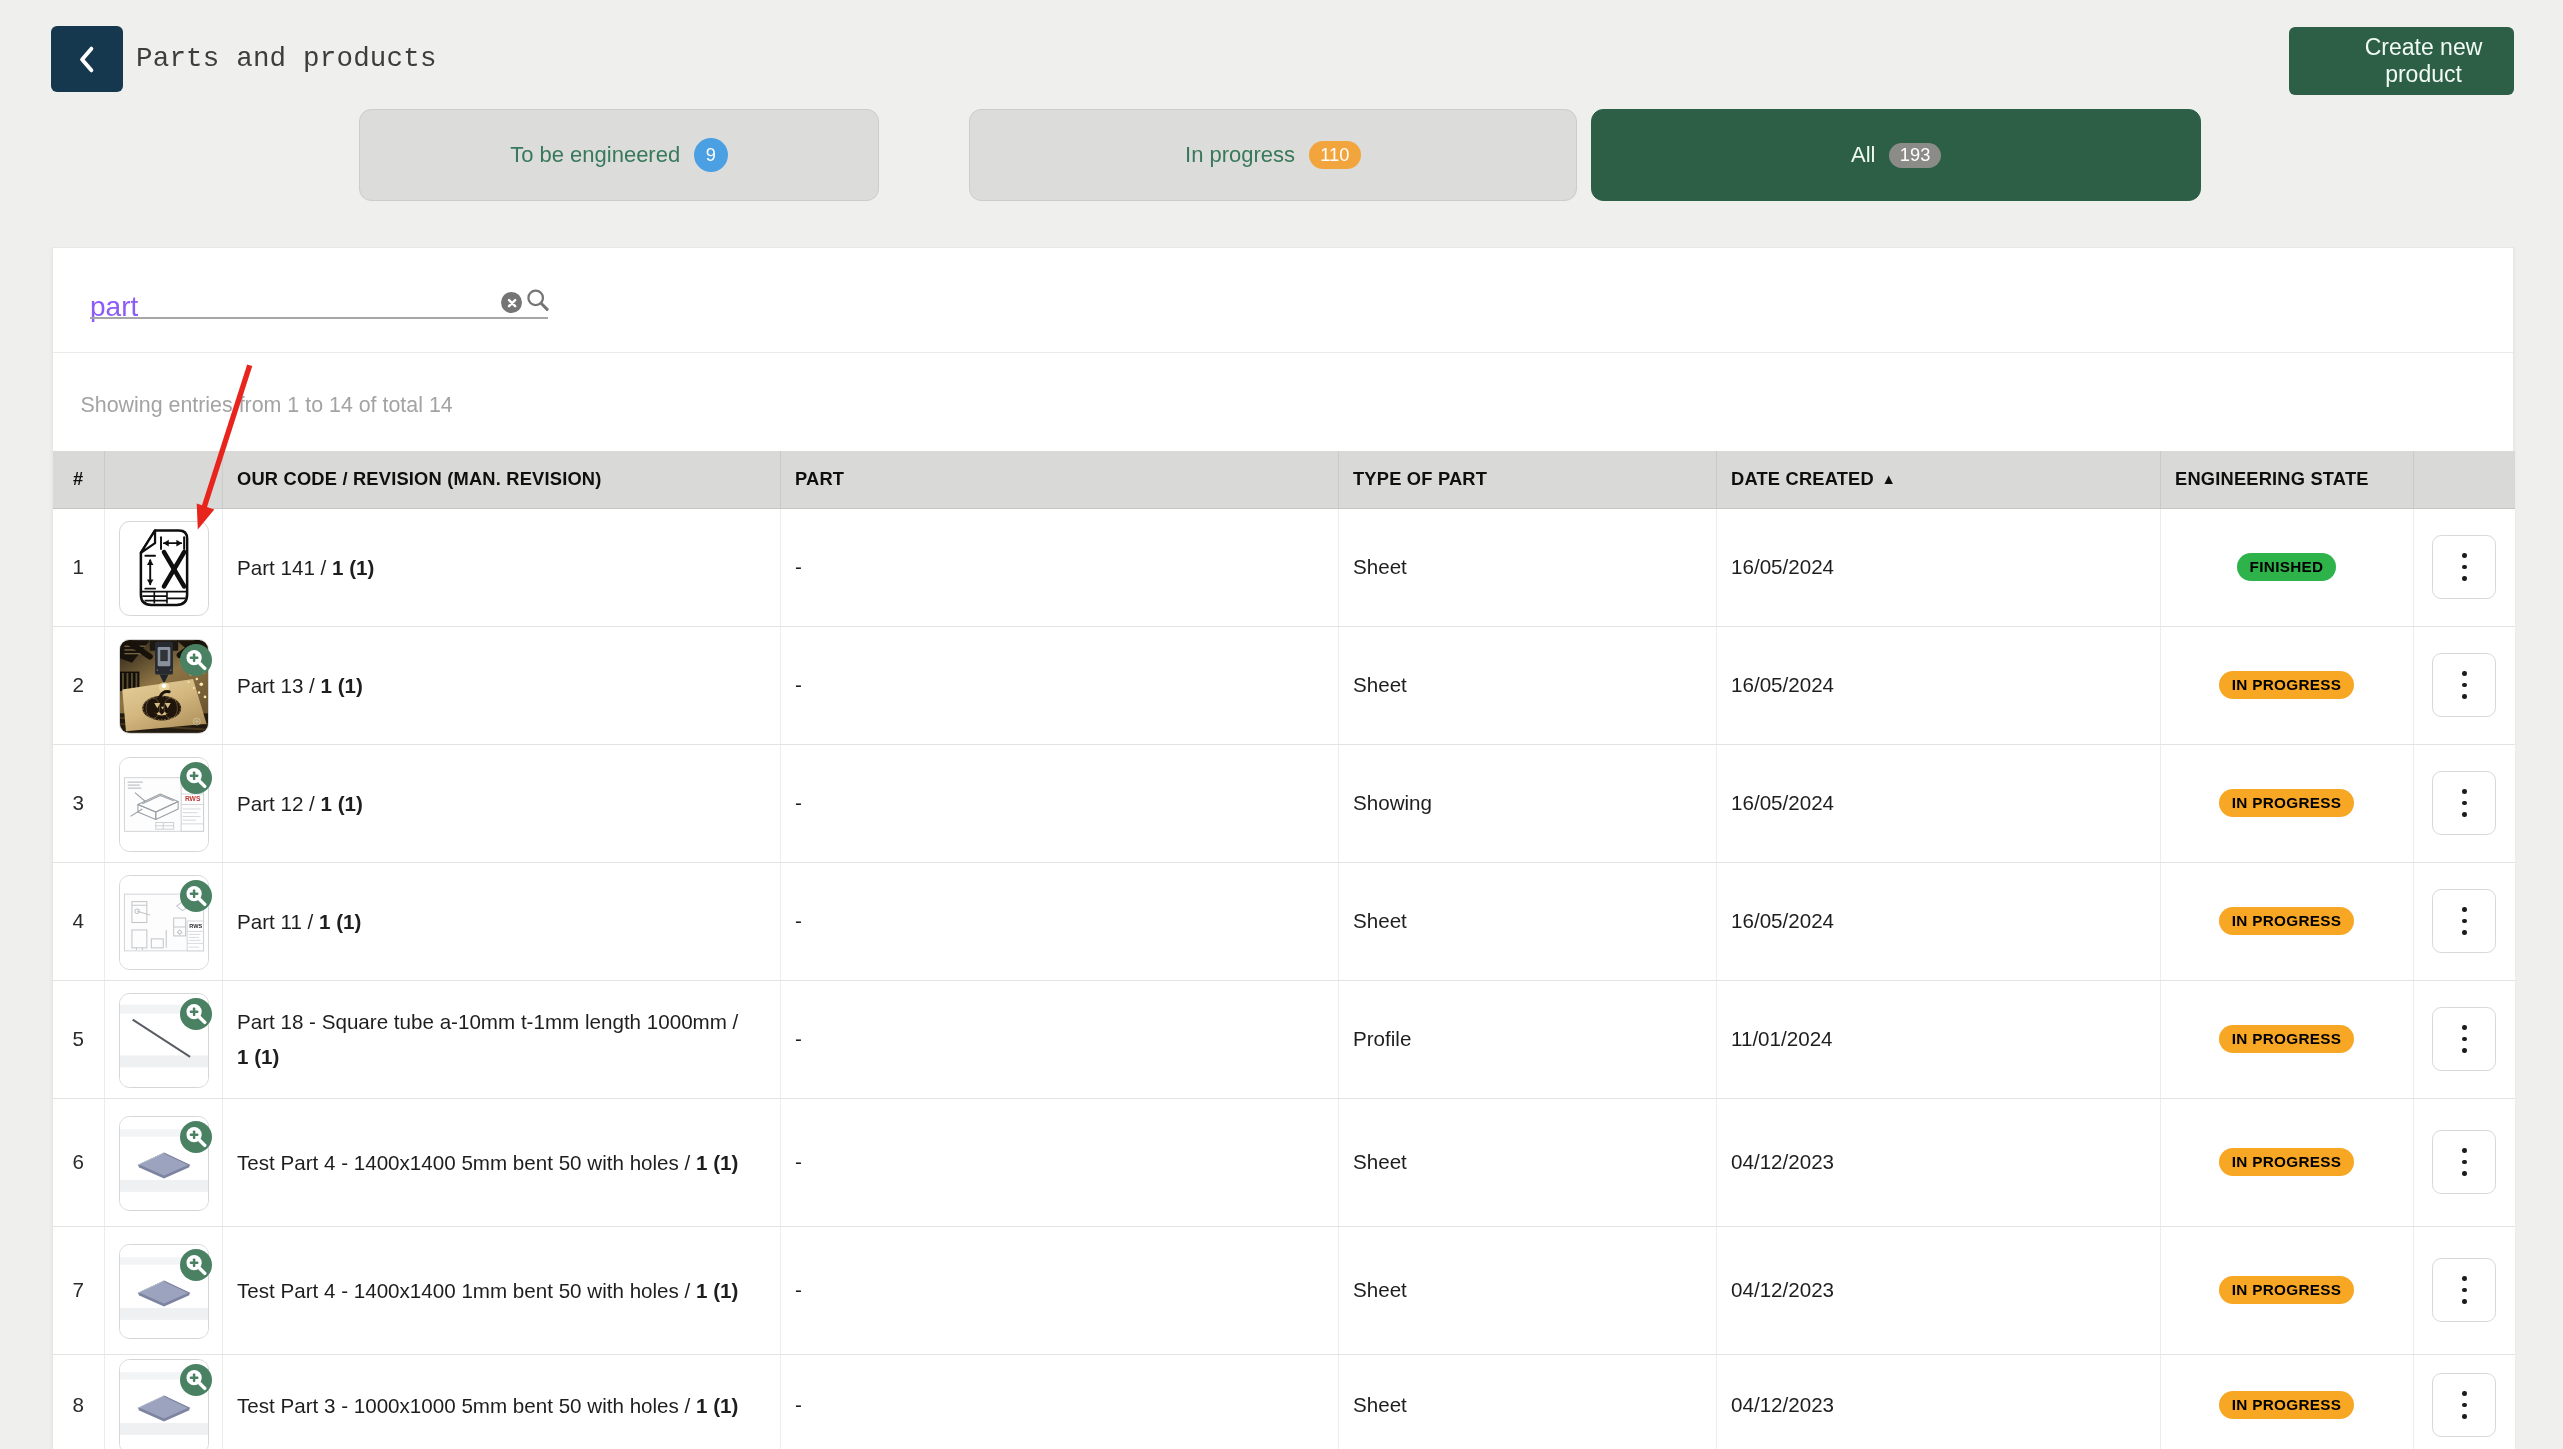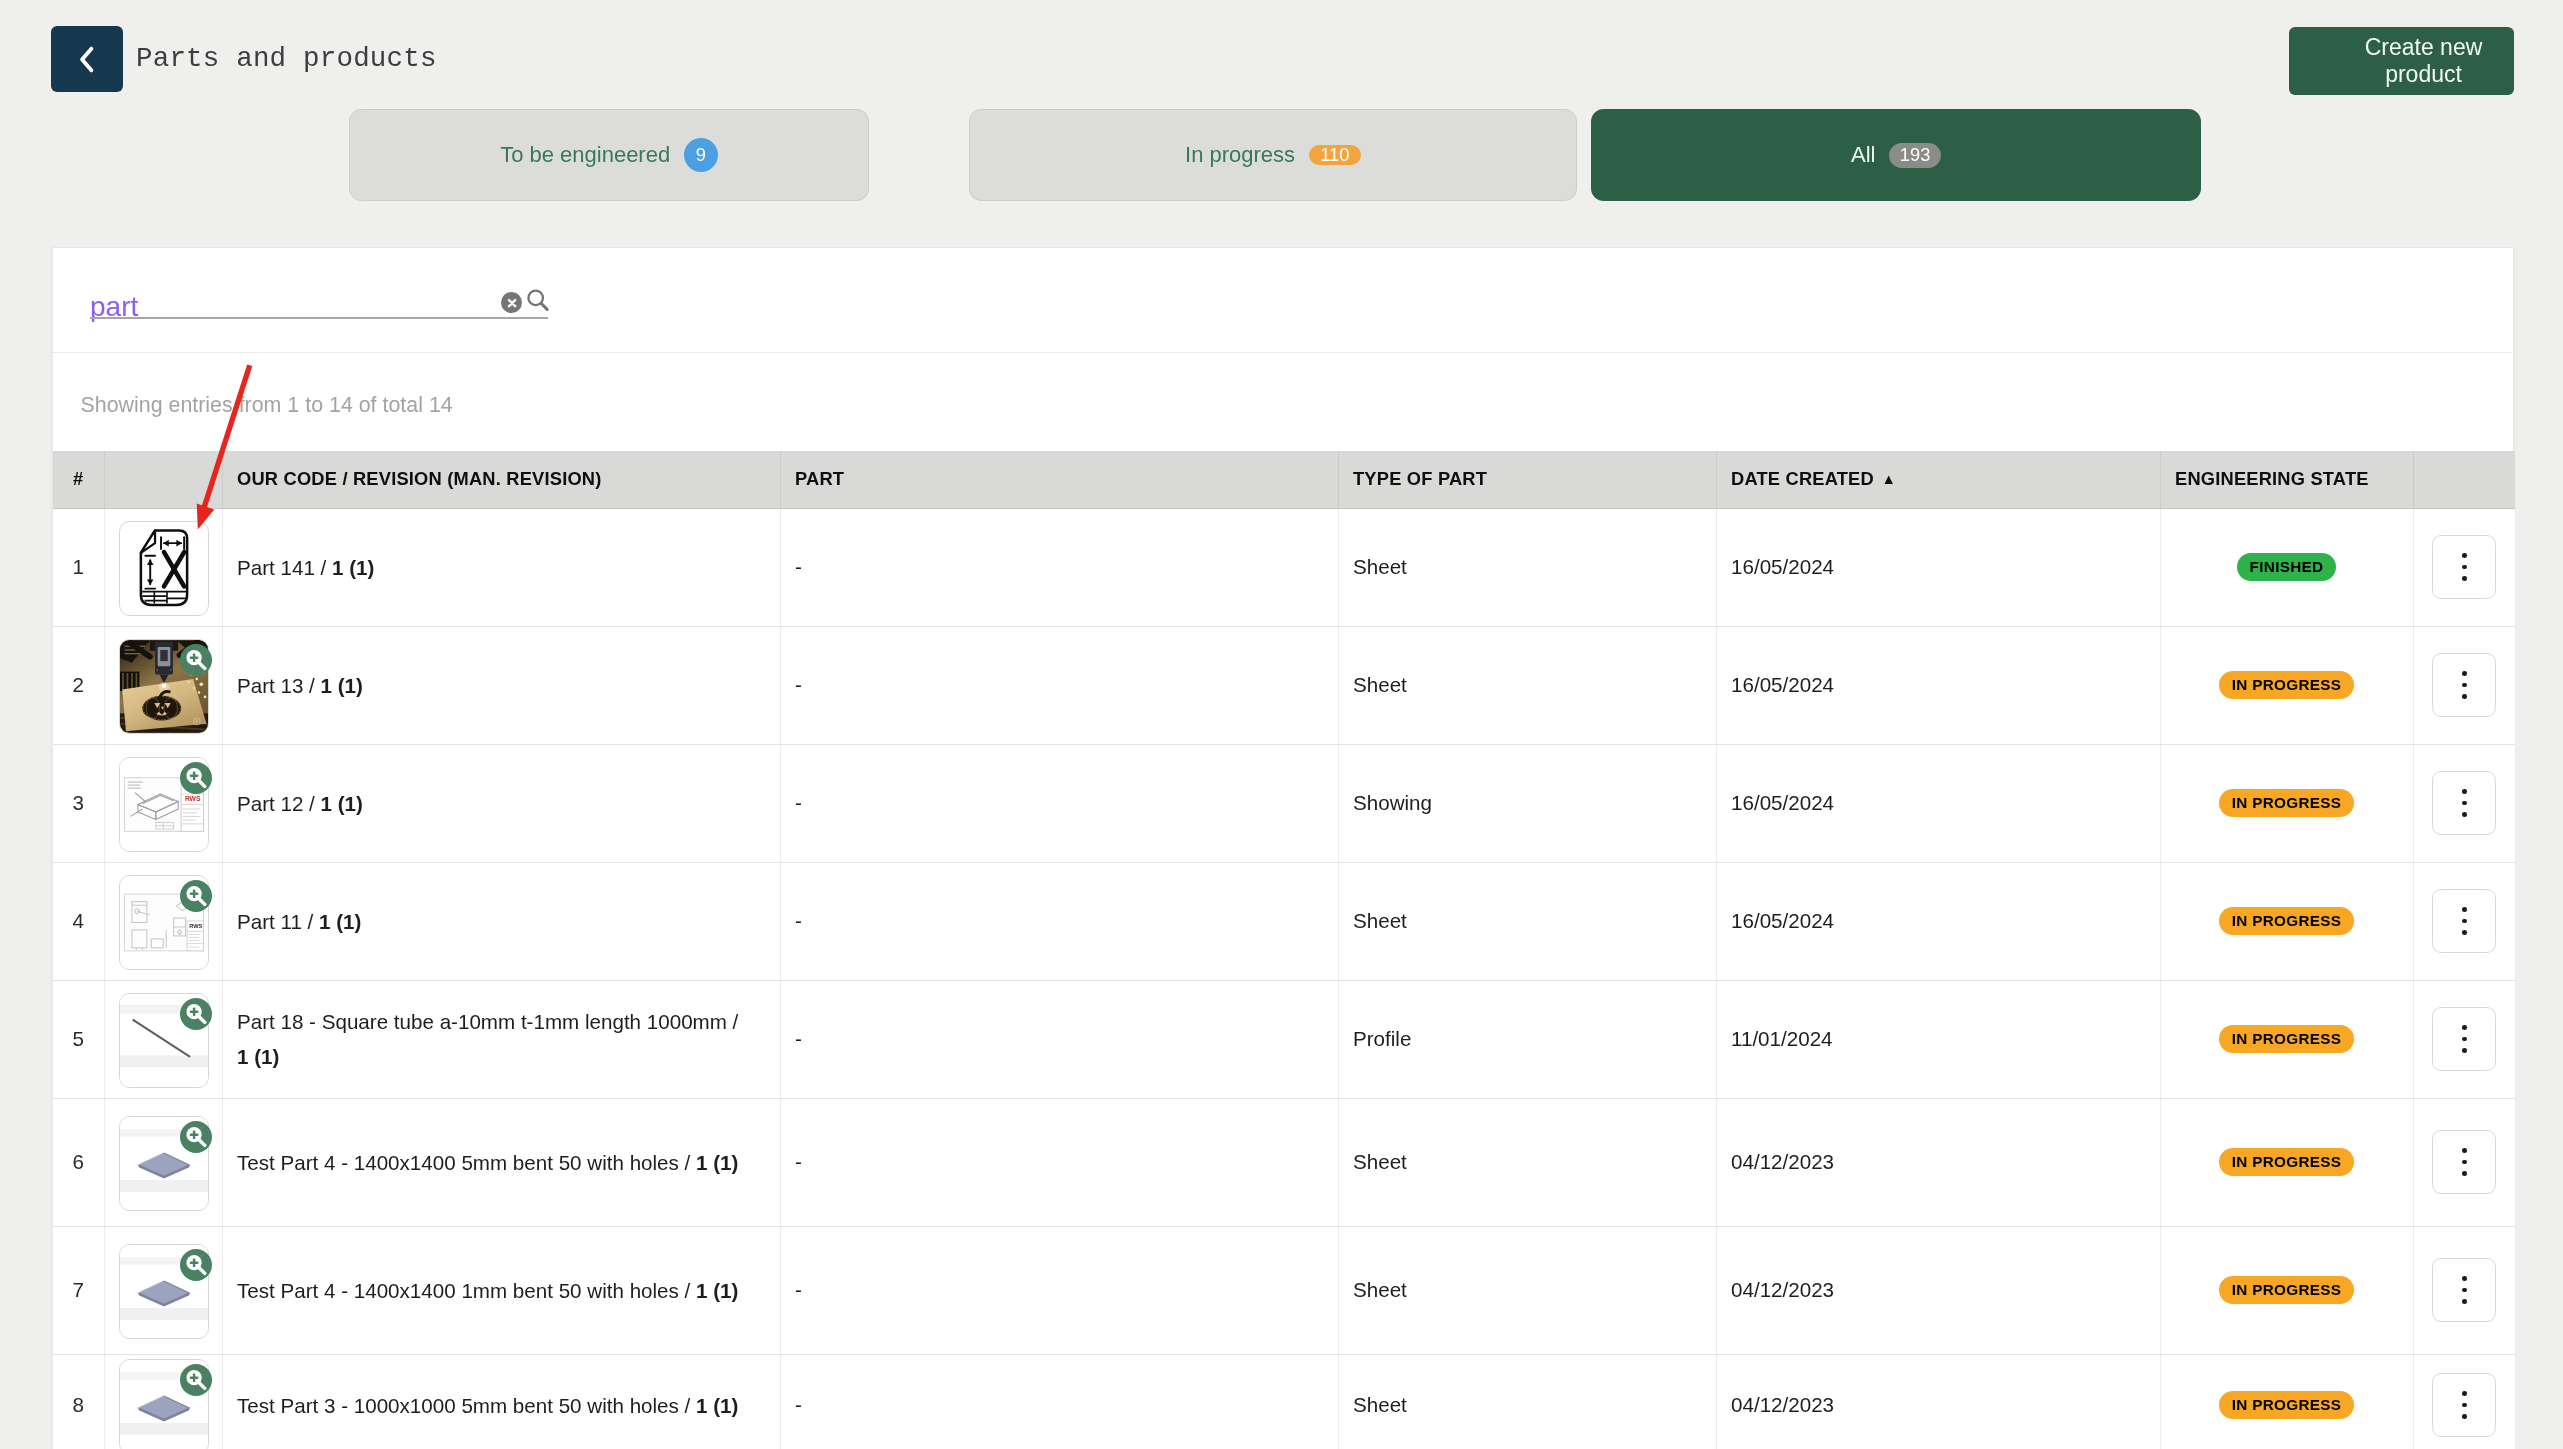--- a/index.html
+++ b/index.html
@@ -34,32 +34,32 @@
     display:flex; align-items:center; justify-content:center;padding-left:44px;
   }
 
   
   .tab {
     position:absolute; top:109px; height:92px; border-radius:12.2px;
     background:#dcdcda; border:1.5px solid #cccccb;
     display:flex; align-items:center; justify-content:center; gap:13.7px;
     font-size:22px; color:#38795b; cursor:pointer;
   }
-  .tab-1 { left:349px; width:520px; }
+  .tab-1 { left:359px; width:520px; }
   .tab-2 { left:969px; width:608px; }
   .tab-3 { left:1591px; width:610px; background:#2c5f45; border-color:#2c5f45; color:#eefaf2; }
   .badge-circle {
     display:inline-flex; align-items:center; justify-content:center;
     min-width:34px; height:34px; border-radius:17.6px;
     color:#fff; font-size:18.3px;
   }
   .badge-blue { background:#4b9fe3; }
   .badge-pill {
     display:inline-flex; align-items:center; justify-content:center;
-    height:20px; padding:0 11.5px; border-radius:14.5px; color:#fff; font-size:18.3px;
+    height:28px; padding:0 11.5px; border-radius:14.5px; color:#fff; font-size:18.3px;
   }
   .badge-orange { background:#f2a53c; }
   .badge-gray { background:#8b8b87; height:25px; padding:0 10.7px; border-radius:13px; }
 
   
   .card {
     position:absolute; left:52px; top:247px; width:2462px; height:1222px;
     background:#ffffff; border:0.8px solid #e7e7e6; border-bottom:none;
     box-shadow:0 1.5px 4.6px rgba(0,0,0,0.05);
   }

